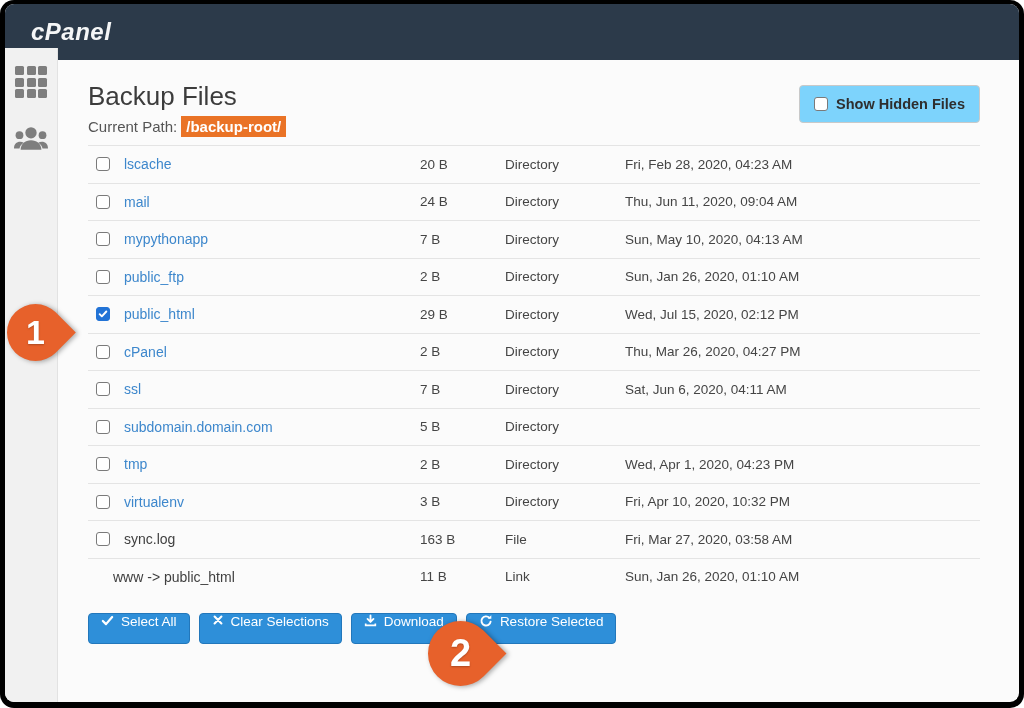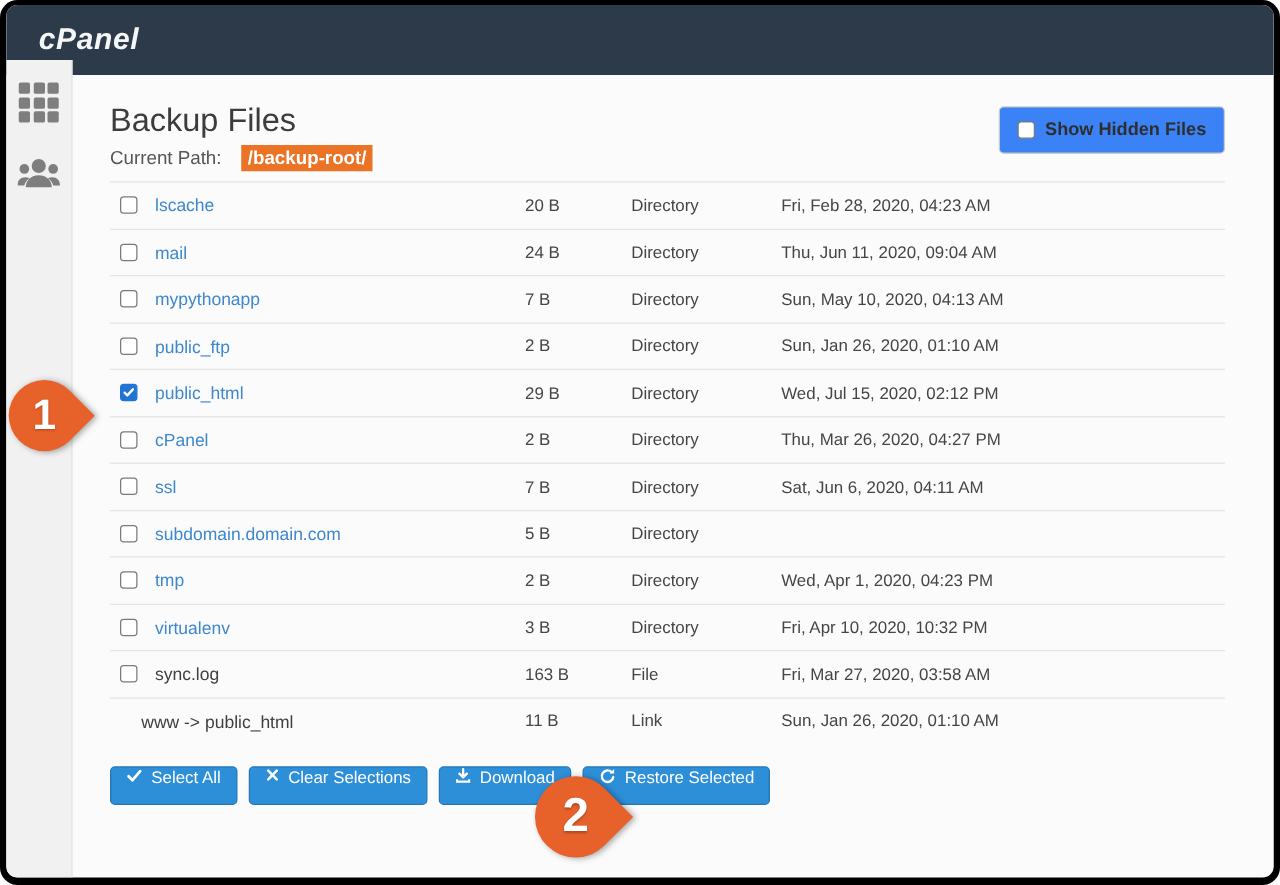--- a/index.html
+++ b/index.html
@@ -17,22 +17,22 @@
   .page-body{position:absolute;top:44px;left:0;right:0;bottom:0;display:flex;}
   .sidebar{width:53px;background:#f1f1f1;border-right:1px solid #e2e2e2;display:flex;flex-direction:column;align-items:center;padding-top:17px;gap:24px;box-sizing:border-box;}
   .side-btn{width:34px;height:34px;display:flex;align-items:center;justify-content:center;cursor:pointer;}
   .grid-icon{display:grid;grid-template-columns:repeat(3,9px);grid-template-rows:repeat(3,9px);gap:2.5px;}
   .grid-icon span{background:#7e7e7e;border-radius:1.5px;}
   .main{flex:1;position:relative;padding:0 39px 0 30px;box-sizing:border-box;}
   
   .head-row{display:flex;justify-content:space-between;align-items:flex-start;margin-top:33px;}
   h1{margin:0;font-size:26px;font-weight:400;color:#3c3c3c;line-height:30px;}
   .path-line{margin-top:7px;font-size:15px;color:#555;}
-  .path-chip{background:#ea7326;color:#fff;font-weight:600;padding:2px 5px;margin-left:16px;}
-  .show-hidden{display:flex;align-items:center;gap:8px;background:#3b82f6;border:1px solid #c9c9c9;border-radius:4px;padding:10px 14px;margin-top:4px;cursor:pointer;}
+  .path-chip{background:#ea7326;color:#fff;font-weight:600;padding:2px 5px;margin-left:4px;}
+  .show-hidden{display:flex;align-items:center;gap:8px;background:#7dd3fc;border:1px solid #c9c9c9;border-radius:4px;padding:10px 14px;margin-top:4px;cursor:pointer;}
   .show-hidden .label{font-size:14.5px;font-weight:700;color:#2e2e2e;}
   .cbx{width:14px;height:14px;border:1.5px solid #7a7a7a;border-radius:3px;background:#fff;box-sizing:border-box;flex:0 0 auto;}
   .cbx.checked{background:#2273d6;border-color:#2273d6;display:flex;align-items:center;justify-content:center;}
   
   .file-table{margin-top:10px;}
   .file-row{display:grid;grid-template-columns:332px 85px 120px 1fr;align-items:center;height:37.5px;border-top:1px solid #e4e4e4;box-sizing:border-box;}
   .cell-name{display:flex;align-items:center;gap:14px;padding-left:8px;}
   .cell-name.no-check{padding-left:25px;}
   .fname{font-size:14px;color:#3f3f3f;text-decoration:none;}
   .fname.link{color:#3d87cc;cursor:pointer;}

